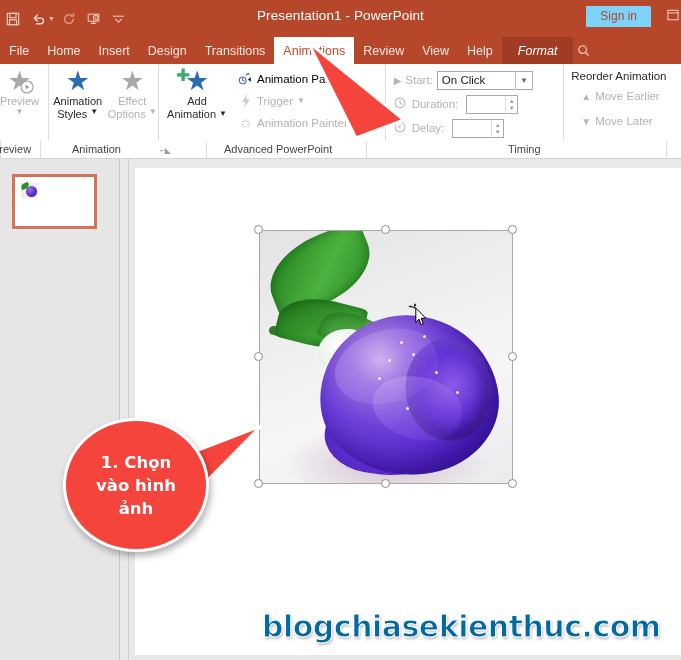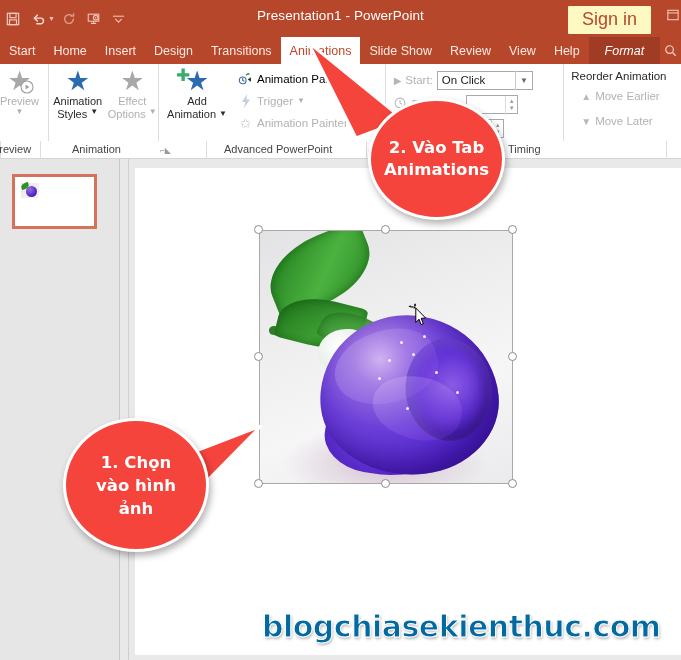--- a/index.html
+++ b/index.html
@@ -24,22 +24,22 @@
   }
   .qat-btn svg { display: block; }
   .qat-caret { font-size: 7px; color: #f0c2b4; margin-left: -4px; }
   .win-title {
     position: absolute; left: 0; right: 0; top: 8px;
     text-align: center; color: #ffffff; font-size: 13.5px;
     letter-spacing: .1px; pointer-events: none;
   }
   .signin {
     position: absolute; right: 30px; top: 6px;
-    background: #fef9c3; color: #b7472a;
-    font-size: 18px; padding: 3px 14px 4px 14px; border-radius: 1px;
+    background: #7dd3fc; color: #b7472a;
+    font-size: 12px; padding: 3px 14px 4px 14px; border-radius: 1px;
     white-space: nowrap;
   }
   .tb-rightglyph {
     position: absolute; right: 2px; top: 9px; color: #f2cdc2; font-size: 12px;
   }
 
   
   .tabstrip {
     position: absolute; left: 0; top: 37px; width: 681px; height: 27px;
     background: #b7472a; display: flex; align-items: stretch;
@@ -267,27 +267,26 @@
     <div class="signin">Sign in</div>
     <div class="tb-rightglyph">
       <svg width="12" height="12" viewBox="0 0 14 14" fill="none" stroke="#f2cdc2" stroke-width="1.2">
         <rect x="1" y="1.5" width="12" height="11"></rect>
           <path d="M1 4.6 H13"></path>
       </svg>
     </div>
   </div>
 
   <div class="tabstrip">
-    <div class="tab">Start</div>
+    <div class="tab">File</div>
     <div class="tab">Home</div>
     <div class="tab">Insert</div>
     <div class="tab">Design</div>
     <div class="tab">Transitions</div>
     <div class="tab active">Animations</div>
-    <div class="tab">Slide Show</div>
     <div class="tab">Review</div>
     <div class="tab">View</div>
     <div class="tab">Help</div>
     <div class="tab contextual">Format</div>
     <div class="tab-overflow">
       <svg width="13" height="13" viewBox="0 0 14 14" fill="none" stroke="#f3cfc5" stroke-width="1.3">
         <circle cx="6" cy="6" r="4.1"></circle>
           <path d="M9.2 9.2 L12.6 12.6"></path>
       </svg>
     </div>
@@ -517,21 +516,15 @@
         </span>
       </div>
     </div>
 
   </div>
 
   <div class="callout callout2" style="left:368px; top:70px; width:160px; height:156px;">
     <svg style="position:absolute;left:-60px;top:-28px;" width="160" height="130" viewBox="0 0 160 130">
       <path d="M0 0 L96 78 L48 96 Z" fill="#f4443c" stroke="#ffffff" stroke-width="3"></path>
     </svg>
-    <div class="bub">
-      <span>
-        <span>2. Vào  Tab</span><br>
-        <span>Animations</span>
-      </span>
-    </div>
   </div>
 
 </div>
 
 </body></html>

